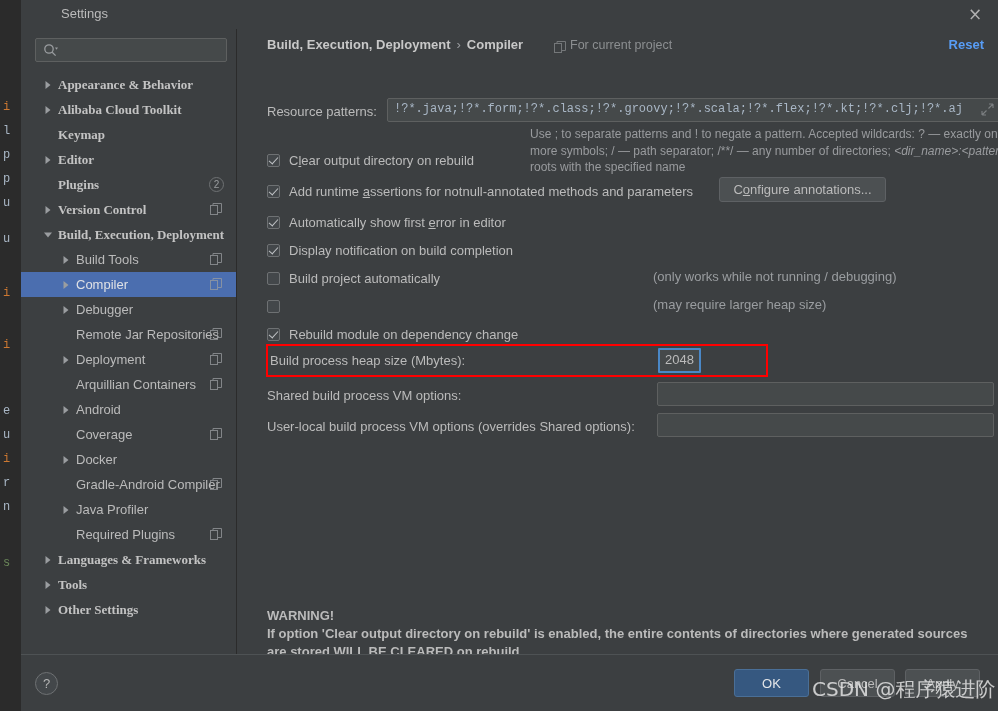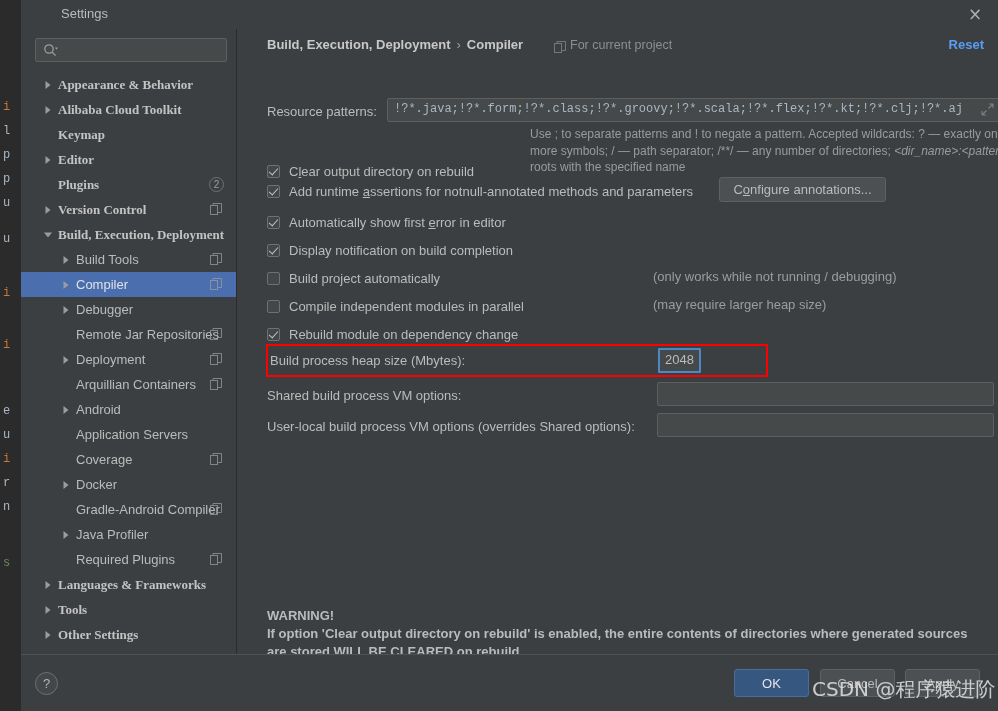--- a/index.html
+++ b/index.html
@@ -384,23 +384,20 @@
           </div>
           <div class="tree-row lvl1">
             <div class="tw">
               <svg width="12" height="12" viewBox="0 0 12 12">
                 <path d="M3.5 2 L8.5 6 L3.5 10 Z" fill="#9a9da0"></path>
               </svg>
             </div>
             <div class="tree-label">Android</div>
           </div>
           <div class="tree-row lvl1">
-            <div class="tree-label">Application Servers</div>
-          </div>
-          <div class="tree-row lvl1">
             <div class="tree-label">Coverage</div>
             <div class="copy-badge">
               <svg width="12" height="12" viewBox="0 0 12 12">
                 <rect x="0.5" y="2.5" width="7" height="9" fill="none" stroke="#9a9da0" stroke-width="1"></rect>
                 <path d="M3 2.5 V0.5 H11.5 V9.5 H7.5" fill="none" stroke="#9a9da0" stroke-width="1"></path>
               </svg>
             </div>
           </div>
           <div class="tree-row lvl1">
             <div class="tw">
@@ -487,21 +484,21 @@
           </svg>
         </div>
       </div>
 
       <div class="hint">
         <span><span>Use </span><span>; to separate patterns and ! to negate a pattern. Accepted wildcards: ? — exactly one symbol; * — zero or</span></span><br>
         <span><span>more symbols; / — path separator; /**/ — any number of directories; </span><i>&lt;dir_name&gt;:&lt;pattern&gt;</i></span><br>
         <span>roots with the specified name</span>
       </div>
 
-      <div class="cb-row" style="left:30px; top:122px;margin-top:11px;">
+      <div class="cb-row" style="left:30px; top:122px;">
         <div class="cbox on"></div>
         <div class="cb-label"><span>C</span><u>l</u><span>ear output directory on rebuild</span></div>
       </div>
 
       <div class="cb-row" style="left:30px; top:153px;">
         <div class="cbox on"></div>
         <div class="cb-label"><span>Add runtime </span><u>a</u><span>ssertions for notnull-annotated methods and parameters</span></div>
       </div>
       <div class="btn-sm" style="left:482px; top:148px; width:167px; height:25px;">
         <span><span>C</span><u>o</u><span>nfigure annotations...</span></span>
@@ -518,21 +515,20 @@
       </div>
 
       <div class="cb-row" style="left:30px; top:240px;">
         <div class="cbox"></div>
         <div class="cb-label">Build project automatically</div>
       </div>
       <div class="side-note" style="left:416px; top:240px;">(only works while not running / debugging)</div>
 
       <div class="cb-row" style="left:30px; top:268px;">
         <div class="cbox"></div>
-        <div class="cb-label">Compile independent modules in parallel</div>
       </div>
       <div class="side-note" style="left:416px; top:268px;">(may require larger heap size)</div>
 
       <div class="cb-row" style="left:30px; top:296px;">
         <div class="cbox on"></div>
         <div class="cb-label">Rebuild module on dependency change</div>
       </div>
 
       <div class="redbox" style="left:29px; top:315px; width:502px; height:33px;"></div>
       <div class="row-label" style="left:33px; top:324px;">Build process heap size (Mbytes):</div>

